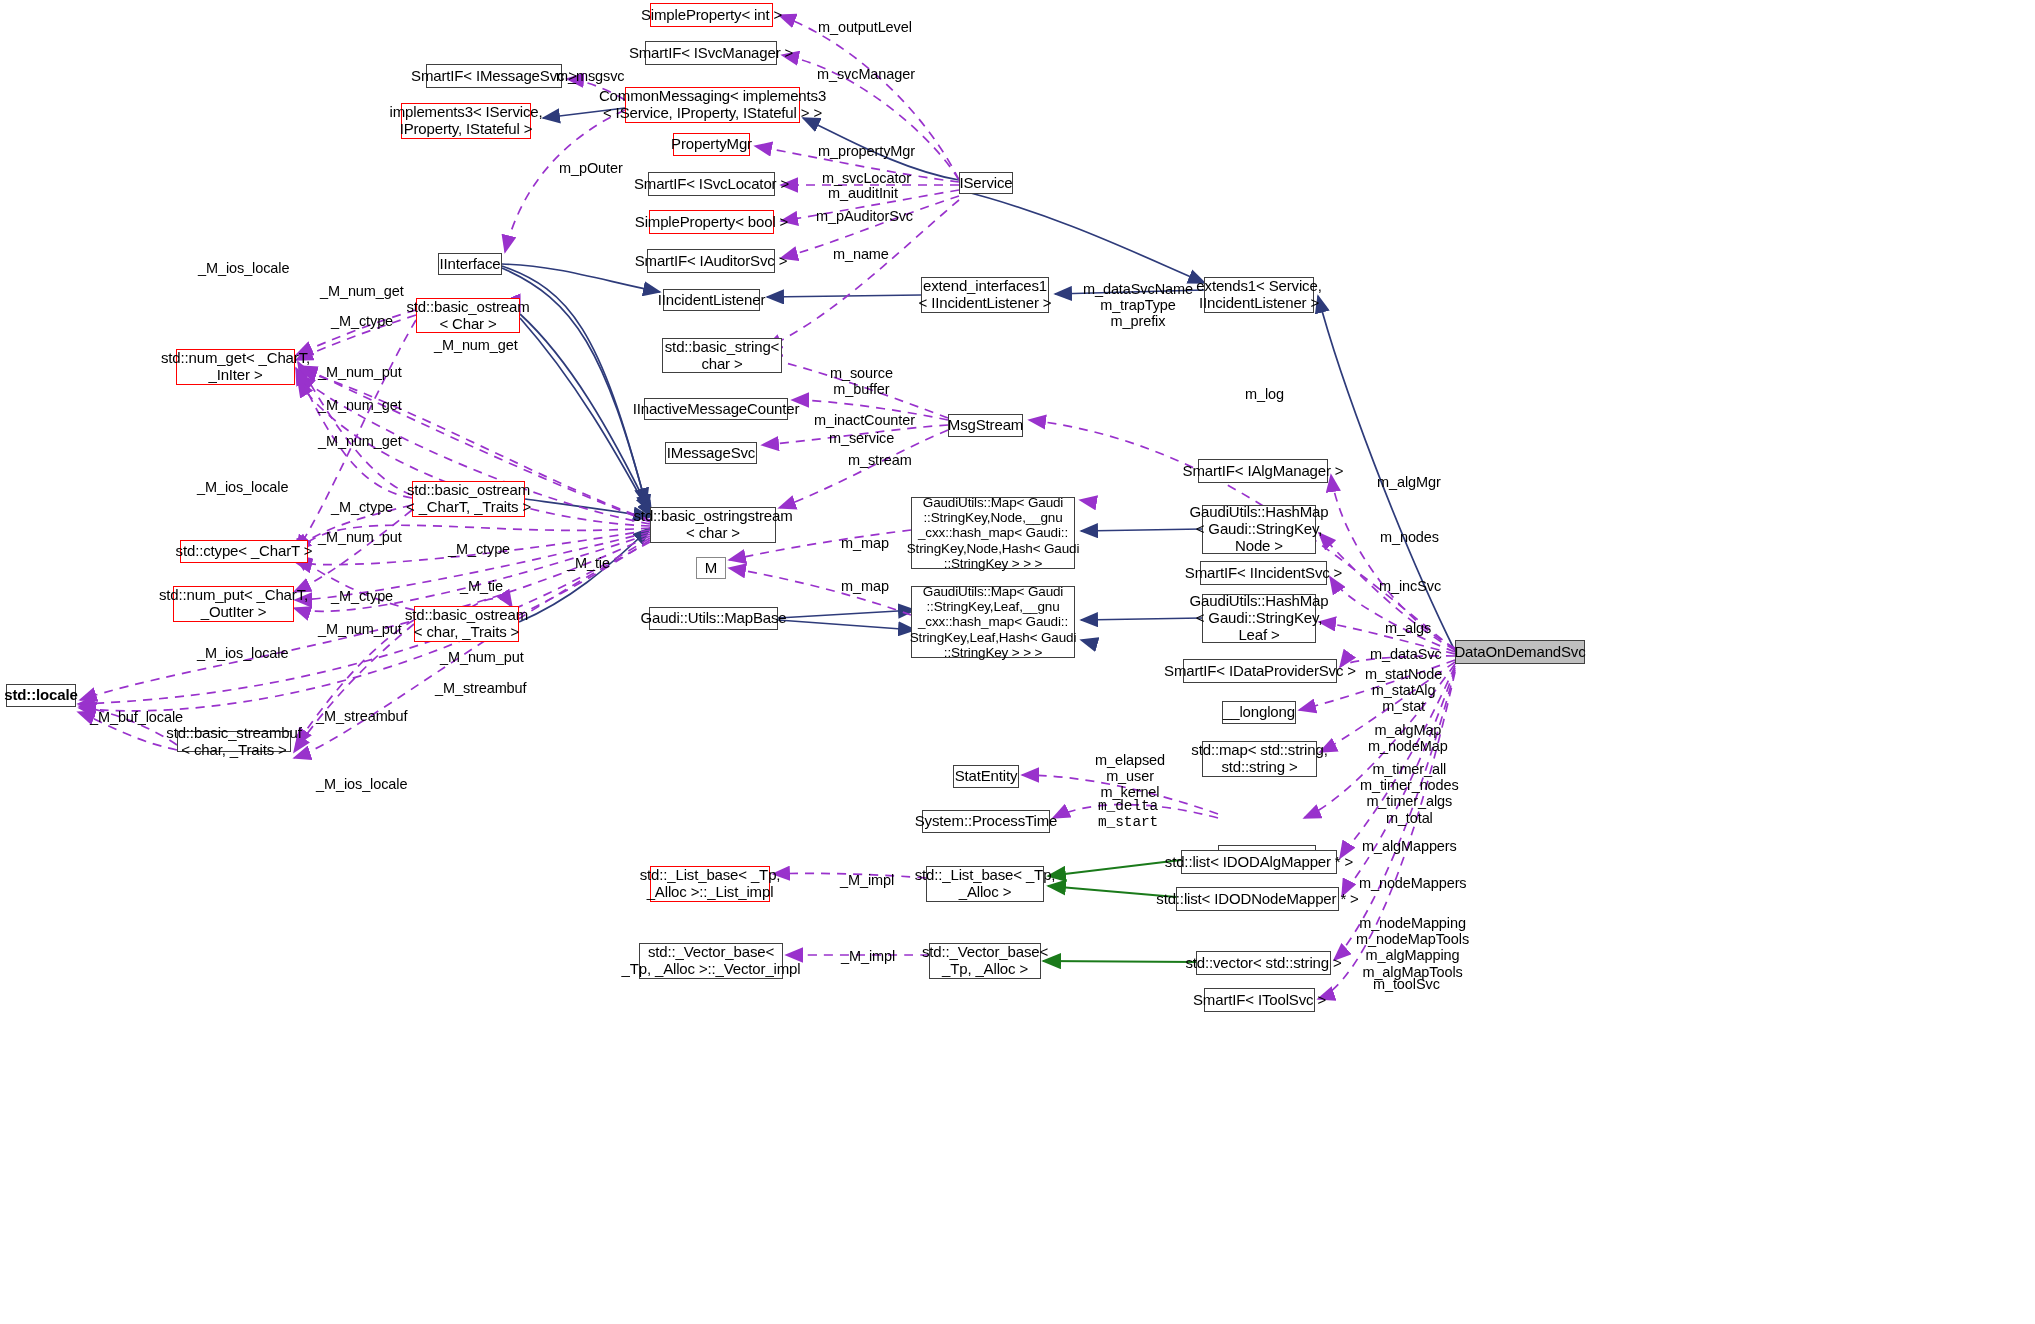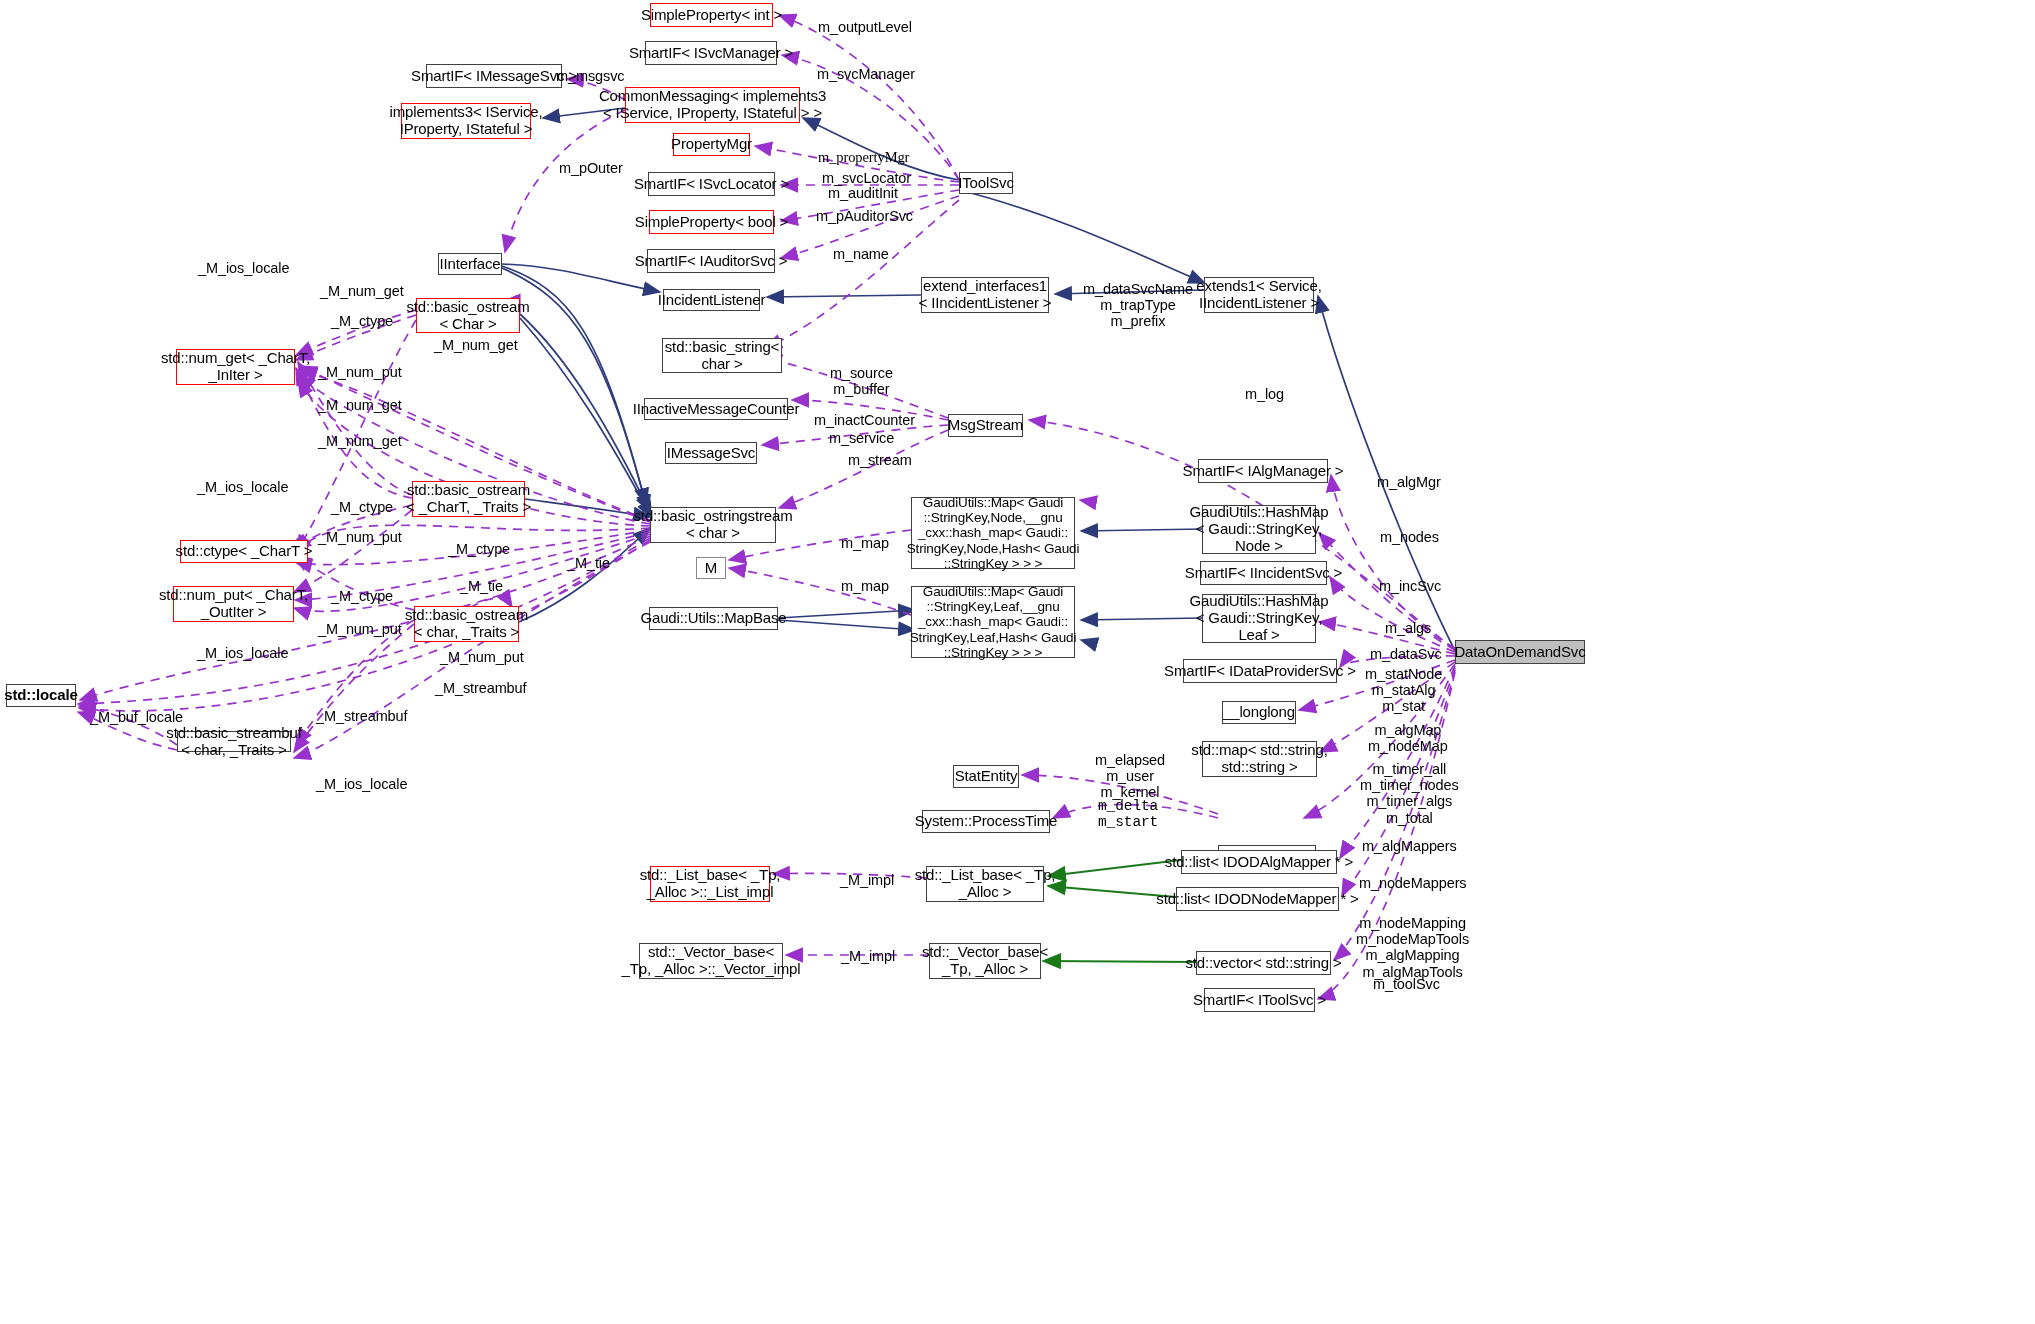--- a/index.html
+++ b/index.html
@@ -166,21 +166,21 @@
 
   <div class="node red" style="left:650px;top:3px;width:123px;height:24px;">SimpleProperty&lt; int &gt;</div>
   <div class="node" style="left:645px;top:41px;width:132px;height:24px;">SmartIF&lt; ISvcManager &gt;</div>
   <div class="node" style="left:426px;top:64px;width:136px;height:24px;">SmartIF&lt; IMessageSvc &gt;</div>
   <div class="node red" style="left:625px;top:87px;width:175px;height:36px;">CommonMessaging&lt; implements3
 &lt; IService, IProperty, IStateful &gt; &gt;</div>
   <div class="node red" style="left:401px;top:103px;width:130px;height:36px;">implements3&lt; IService,
 IProperty, IStateful &gt;</div>
   <div class="node red" style="left:673px;top:133px;width:77px;height:23px;">PropertyMgr</div>
   <div class="node" style="left:648px;top:172px;width:127px;height:24px;">SmartIF&lt; ISvcLocator &gt;</div>
-  <div class="node" style="left:959px;top:172px;width:54px;height:22px;">IToolSvc</div>
+  <div class="node" style="left:959px;top:172px;width:54px;height:22px;">IService</div>
   <div class="node red" style="left:649px;top:210px;width:125px;height:24px;">SimpleProperty&lt; bool &gt;</div>
   <div class="node" style="left:647px;top:249px;width:128px;height:24px;">SmartIF&lt; IAuditorSvc &gt;</div>
   <div class="node" style="left:438px;top:253px;width:64px;height:22px;">IInterface</div>
   <div class="node" style="left:921px;top:277px;width:128px;height:36px;">extend_interfaces1
 &lt; IIncidentListener &gt;</div>
   <div class="node" style="left:1204px;top:277px;width:110px;height:36px;">extends1&lt; Service,
 IIncidentListener &gt;</div>
   <div class="node" style="left:663px;top:289px;width:97px;height:22px;">IIncidentListener</div>
   <div class="node red" style="left:416px;top:298px;width:104px;height:35px;">std::basic_ostream
 &lt; Char &gt;</div>
@@ -240,21 +240,21 @@
   <div class="node" style="left:639px;top:943px;width:144px;height:36px;">std::_Vector_base&lt;
 _Tp, _Alloc &gt;::_Vector_impl</div>
   <div class="node" style="left:929px;top:943px;width:112px;height:36px;">std::_Vector_base&lt;
 _Tp, _Alloc &gt;</div>
   <div class="node" style="left:1196px;top:951px;width:135px;height:24px;">std::vector&lt; std::string &gt;</div>
   <div class="node" style="left:1204px;top:988px;width:111px;height:24px;">SmartIF&lt; IToolSvc &gt;</div>
 
   <div class="elabel" style="left:818px;top:19px;">m_outputLevel</div>
   <div class="elabel" style="left:817px;top:66px;">m_svcManager</div>
   <div class="elabel" style="left:556px;top:68px;">m_msgsvc</div>
-  <div class="elabel" style="left:818px;top:149px;font-family:Liberation Serif, serif;">m_propertyMgr</div>
+  <div class="elabel" style="left:818px;top:143px;">m_propertyMgr</div>
   <div class="elabel" style="left:559px;top:160px;">m_pOuter</div>
   <div class="elabel" style="left:822px;top:170px;">m_svcLocator</div>
   <div class="elabel" style="left:828px;top:185px;">m_auditInit</div>
   <div class="elabel" style="left:816px;top:208px;">m_pAuditorSvc</div>
   <div class="elabel" style="left:833px;top:246px;">m_name</div>
   <div class="elabel" style="left:198px;top:260px;">_M_ios_locale</div>
   <div class="elabel" style="left:1083px;top:281px;">m_dataSvcName
 m_trapType
 m_prefix</div>
   <div class="elabel" style="left:320px;top:283px;">_M_num_get</div>

